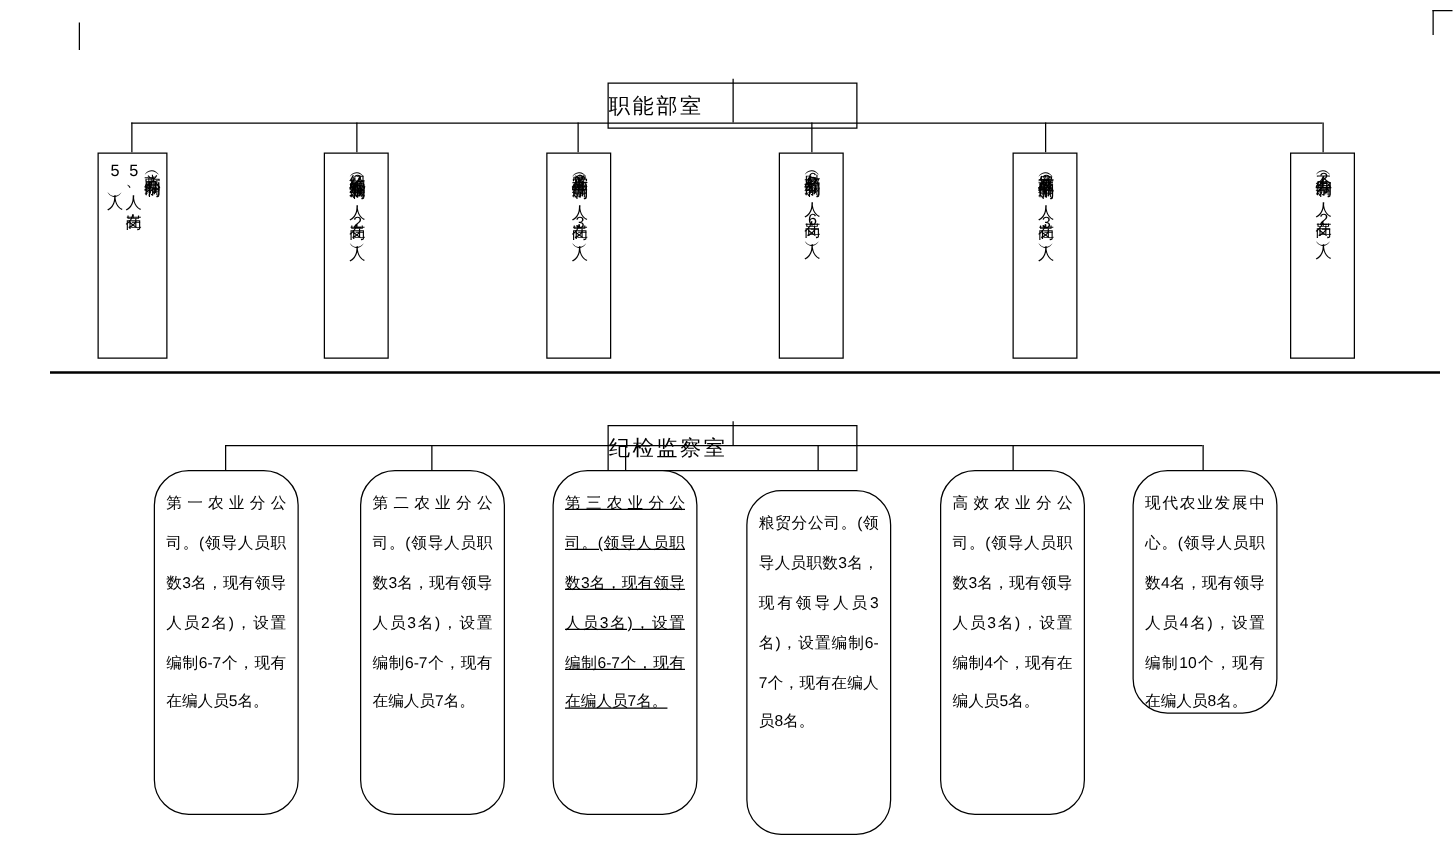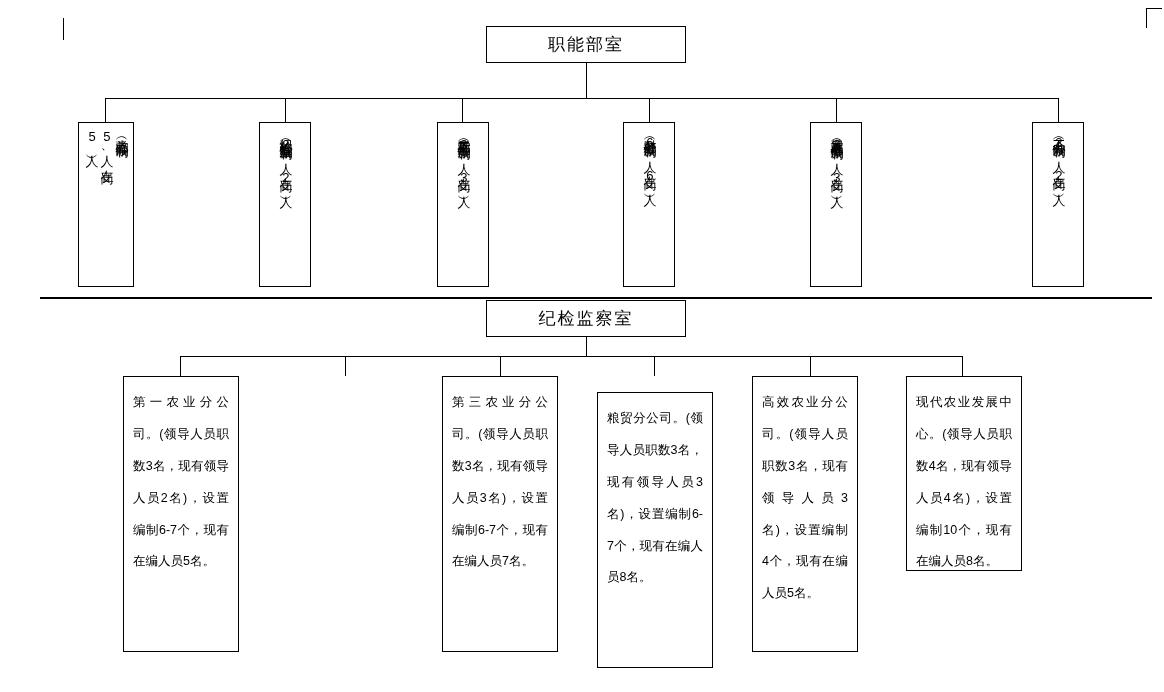--- a/index.html
+++ b/index.html
@@ -25,23 +25,23 @@
     position: absolute;
     border: 1px solid #000000;
     background: #ffffff;
     box-sizing: border-box;
     text-align: center;
   }
   
   .top-box {
     display: flex;
     align-items: center;
-    justify-content: center;
     font-size: 17px;
     letter-spacing: 2px;
+    margin-top: 40px;
   }
   
   .vert-box {
     overflow: hidden;
   }
   .vert-box .vtext {
     display: block;
     writing-mode: vertical-rl;
     text-orientation: upright;
     font-size: 13px;
@@ -55,20 +55,21 @@
     text-align: left;
   }
   
   .unit-box {
     font-size: 12.5px;
     line-height: 2.55;
     padding: 10px 9px 0 9px;
     text-align: justify;
     text-align-last: left;
     box-sizing: border-box;
+    border-radius: 28px;
   }
   .line {
     position: absolute;
     background: #000000;
   }
   .hline { height: 1px; }
   .vline { width: 1px; }
   .divider {
     position: absolute;
     background: #000000;
@@ -140,26 +141,29 @@
   <div class="line vline" style="left:180px; top:356px; height:20px;"></div>
   <div class="line vline" style="left:345px; top:356px; height:20px;"></div>
   <div class="line vline" style="left:500px; top:356px; height:20px;"></div>
   <div class="line vline" style="left:654px; top:356px; height:20px;"></div>
   <div class="line vline" style="left:810px; top:356px; height:20px;"></div>
   <div class="line vline" style="left:962px; top:356px; height:20px;"></div>
 
   <div class="node unit-box" style="left:123px; top:376px; width:116px; height:276px;">
     <span>第一农业分公司。(领导人员职数3名，现有领导人员2名)，设置编制6-7个，现有在编人员5名。</span>
   </div>
-  <div class="node unit-box" style="left:442px; top:376px; width:116px; height:276px;">
+  <div class="node unit-box" style="left:288px; top:376px; width:116px; height:276px;">
+    <span>第二农业分公司。(领导人员职数3名，现有领导人员3名)，设置编制6-7个，现有在编人员7名。</span>
+  </div>
+  <div class="node unit-box" style="left:442px; top:376px; width:116px; height:276px;text-decoration:underline;">
     <span>第三农业分公司。(领导人员职数3名，现有领导人员3名)，设置编制6-7个，现有在编人员7名。</span>
   </div>
   <div class="node unit-box" style="left:597px; top:376px; width:116px; height:276px;margin-top:16px;">
     <span>粮贸分公司。(领导人员职数3名，现有领导人员3名)，设置编制6-7个，现有在编人员8名。</span>
   </div>
-  <div class="node unit-box" style="left:752px; top:376px; width:106px; height:276px;">
+  <div class="node unit-box" style="left:752px; top:376px; width:116px; height:276px;">
     <span>高效农业分公司。(领导人员职数3名，现有领导人员3名)，设置编制4个，现有在编人员5名。</span>
   </div>
   <div class="node unit-box" style="left:906px; top:376px; width:116px; height:195px;">
     <span>现代农业发展中心。(领导人员职数4名，现有领导人员4名)，设置编制10个，现有在编人员8名。</span>
   </div>
 
 </div>
 
 </body></html>

